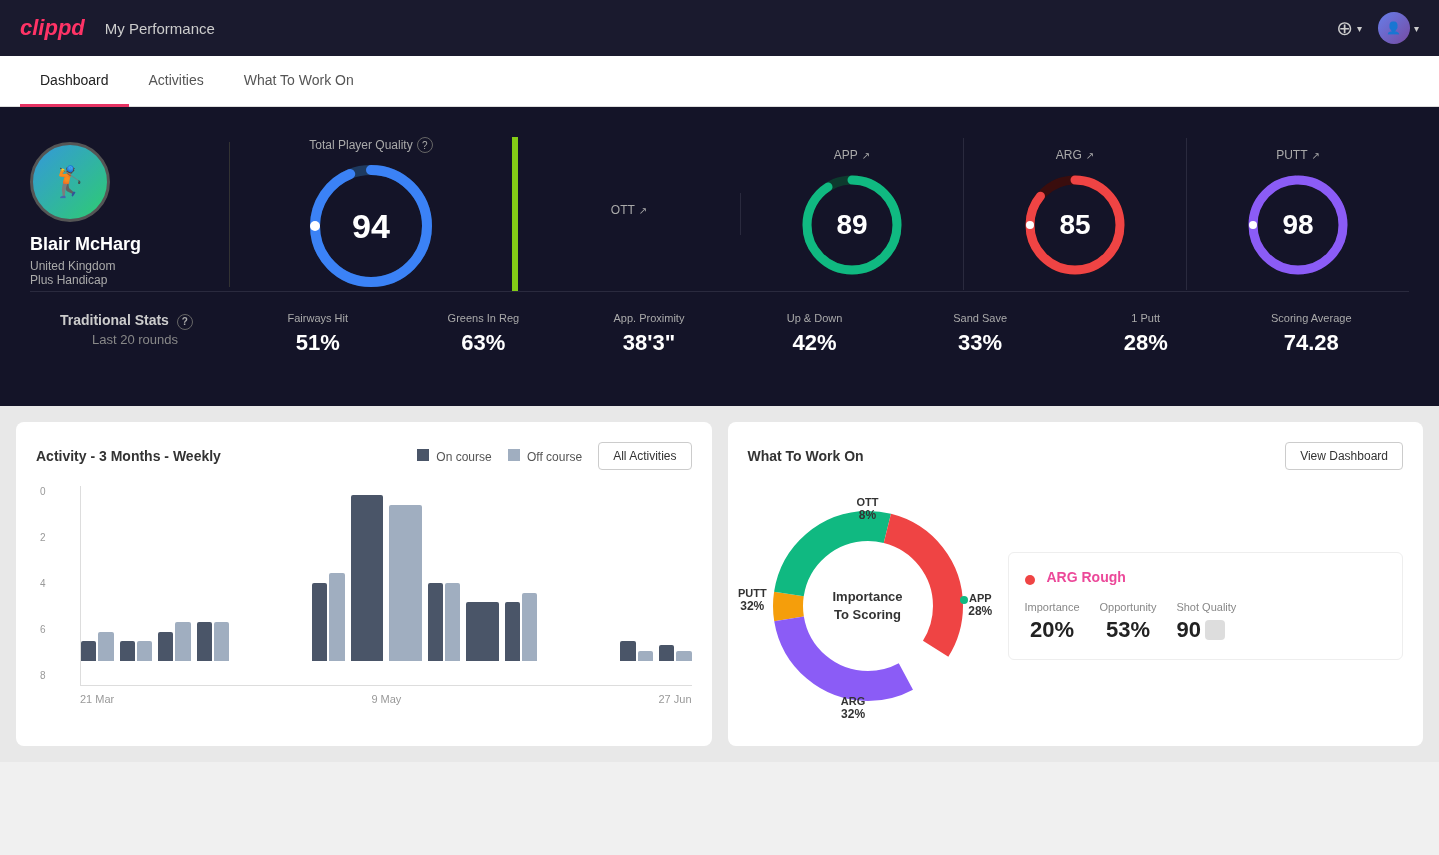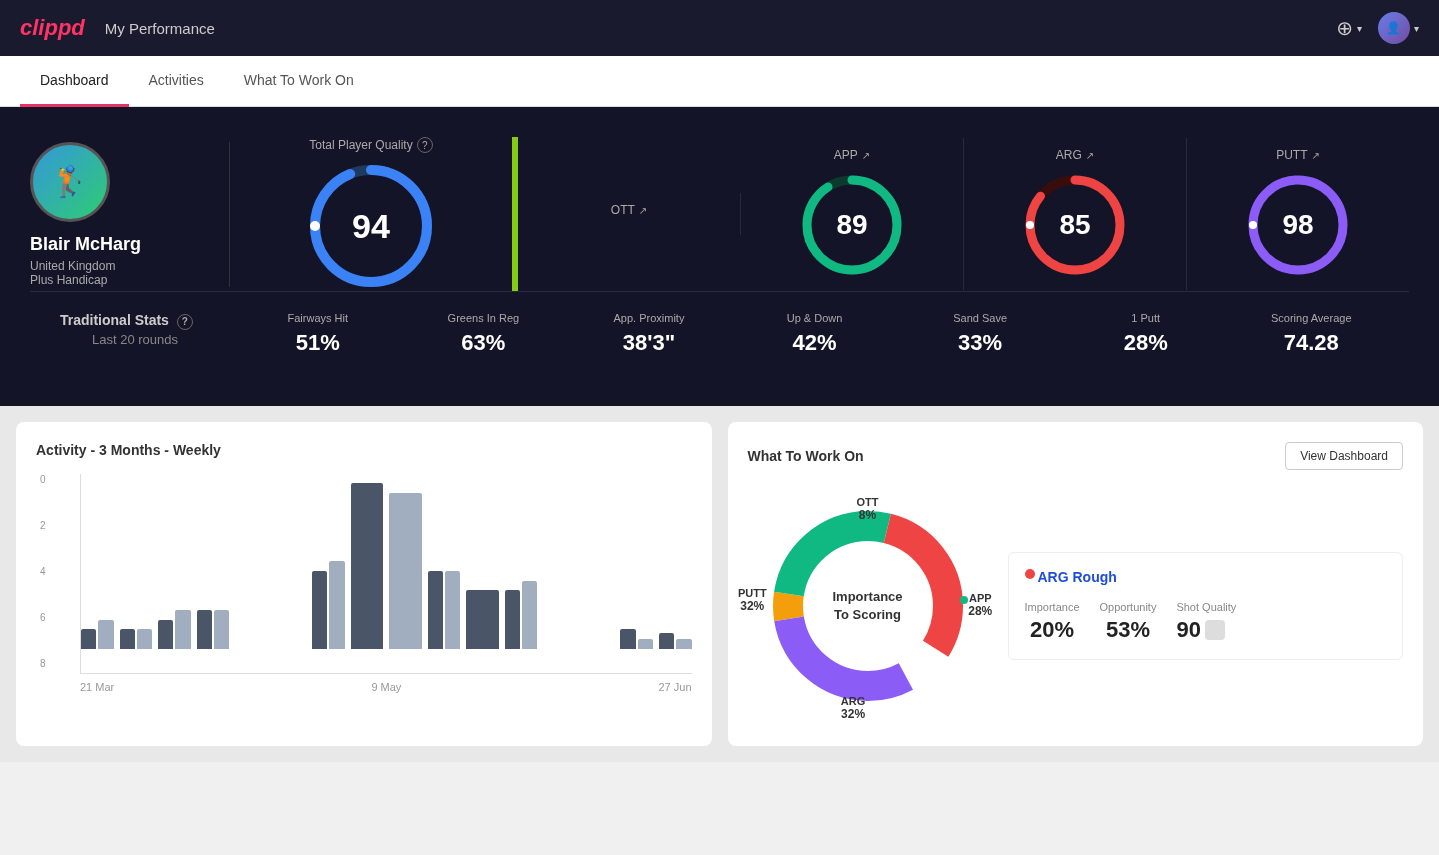--- a/index.html
+++ b/index.html
@@ -228,25 +228,25 @@
     
     .work-card {
       border: 1px solid #eee;
       border-radius: 6px;
       padding: 16px;
       min-width: 280px;
       flex: 1;
     }
     .work-card-title {
       display: flex;
-      align-items: flex-start;
-      gap: 3px;
+      align-items: flex-end;
+      gap: 12px;
       font-size: 14px;
       font-weight: 600;
-      color: #1d4ed8;
+      color: #ec4899;
       margin-bottom: 16px;
     }
     .work-dot {
       width: 10px; height: 10px; border-radius: 50%;
       background: #e63363;
     }
     .work-metrics {
       display: flex;
       gap: 20px;
     }
@@ -421,20 +421,33 @@
       <div class="trad-stat-value">74.28</div>
     </div>
   </div>
 </div>
 
 <div class="bottom-panels">
 
   <div class="panel">
     <div class="panel-header">
       <span class="panel-title">Activity - 3 Months - Weekly</span>
+      <div style="display:flex; align-items:center; gap:16px;">
+        <div class="panel-legend">
+          <span>
+            <span class="legend-dot" style="background:#4a5568; display:inline-block; width:12px; height:12px; margin-right:4px;"></span>
+            <span>On course</span>
+          </span>
+          <span>
+            <span class="legend-dot" style="background:#a0aec0; display:inline-block; width:12px; height:12px; margin-right:4px;"></span>
+            <span>Off course</span>
+          </span>
+        </div>
+        <button class="btn-outline">All Activities</button>
+      </div>
     </div>
 
     <div style="position:relative; margin-left:24px;">
       <div class="chart-y-labels">
         <span>8</span>
         <span>6</span>
         <span>4</span>
         <span>2</span>
         <span>0</span>
       </div>

